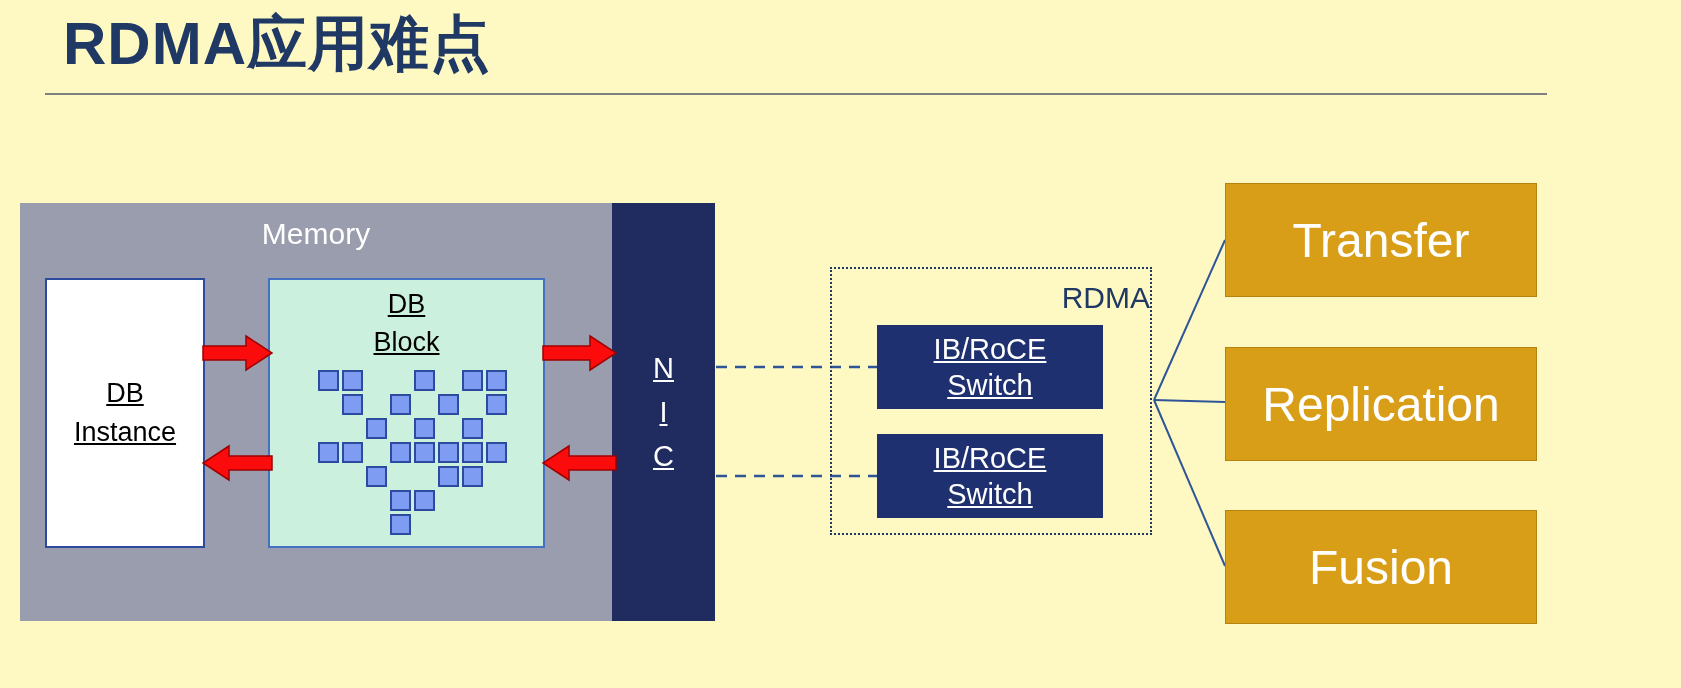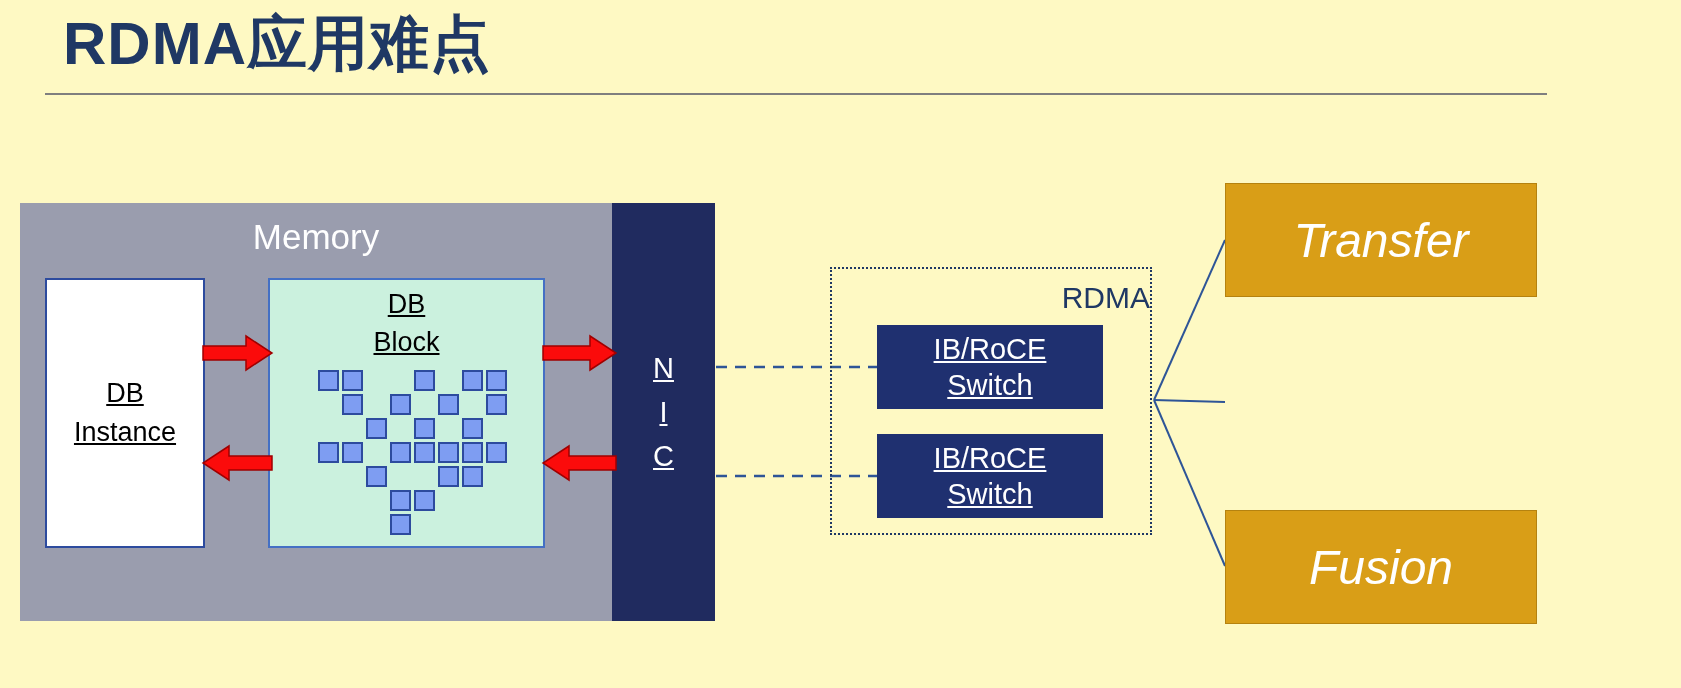--- a/index.html
+++ b/index.html
@@ -38,21 +38,21 @@
     left: 20px; top: 203px;
     width: 592px; height: 418px;
     background: var(--memory-gray, #9A9DAE);
   }
   .memory-label {
     position: absolute;
     left: 0; top: 14px;
     width: 100%;
     text-align: center;
     color: #ffffff;
-    font-size: 35px;
+    font-size: 30px;
   }
 
   .db-instance {
     position: absolute;
     left: 45px; top: 278px;
     width: 160px; height: 270px;
     background: #ffffff;
     border: 2px solid var(--square-border, #2D4B9E);
     display: flex; align-items: center; justify-content: center;
     text-align: center;
@@ -138,21 +138,21 @@
   .switch2 { top: 434px; }
 
   .out {
     position: absolute;
     left: 1225px;
     width: 312px; height: 114px;
     background: var(--orange, #D99E17);
     border: 1px solid #B5820F;
     color: #ffffff;
     font-size: 48px;
-    display: flex; align-items: center; justify-content: center; font-style: italic;
+    display: flex; align-items: center; justify-content: center;
   }
   .out1 { top: 183px; }
   .out2 { top: 347px; }
   .out3 { top: 510px; }
 </style>
 </head>
 <body>
 
 <div class="stage">
 
@@ -221,15 +221,16 @@
 
   <div class="rdma">
     <div class="rdma-label">RDMA</div>
   </div>
   <div class="switch switch1 pre">IB/RoCE
 Switch</div>
   <div class="switch switch2 pre">IB/RoCE
 Switch</div>
 
   <div class="out out1">Transfer</div>
+  <div class="out out2">Replication</div>
   <div class="out out3">Fusion</div>
 
 </div>
 
 </body></html>

